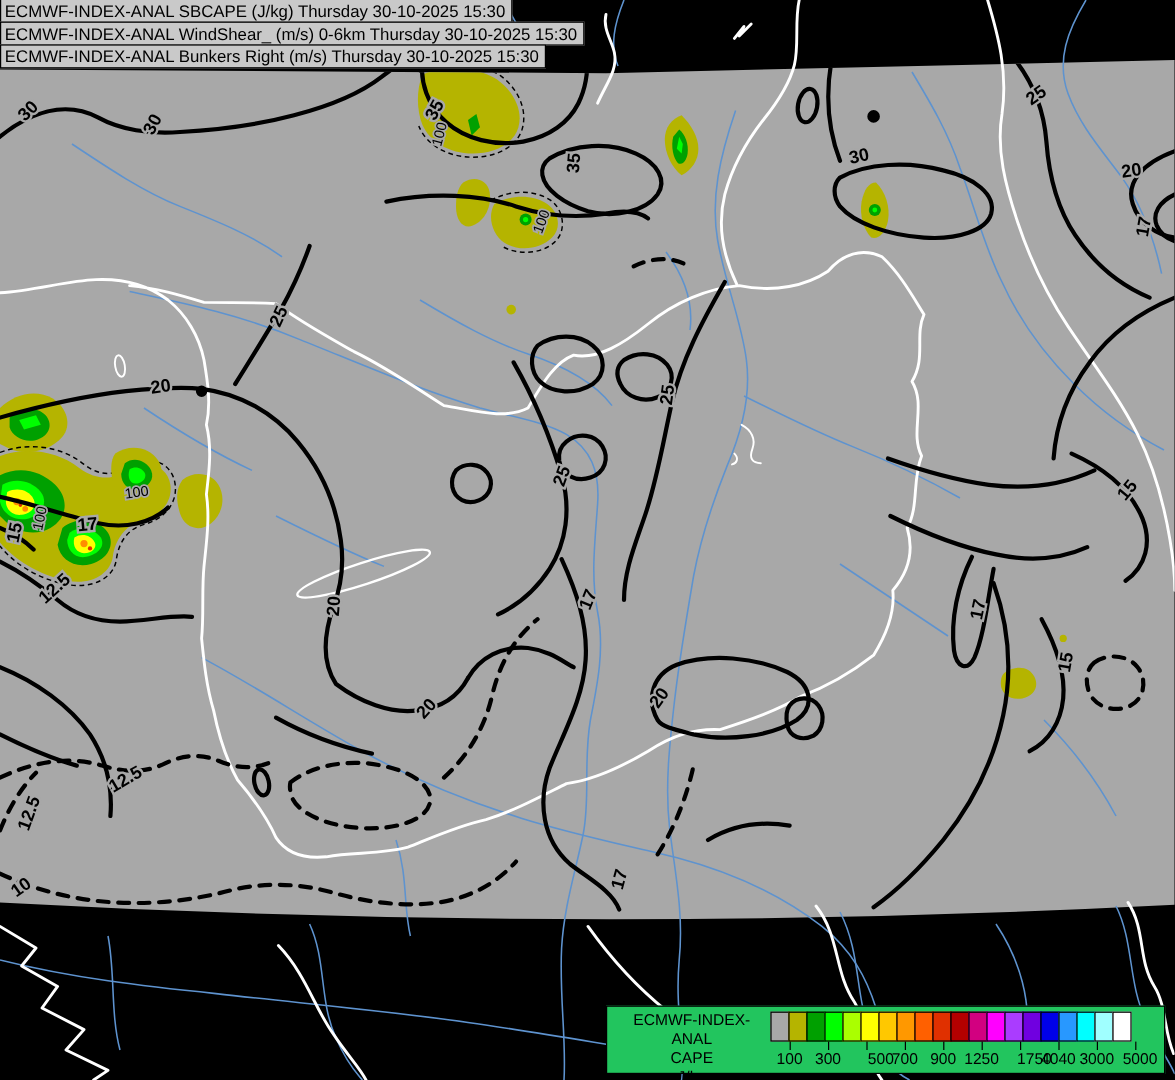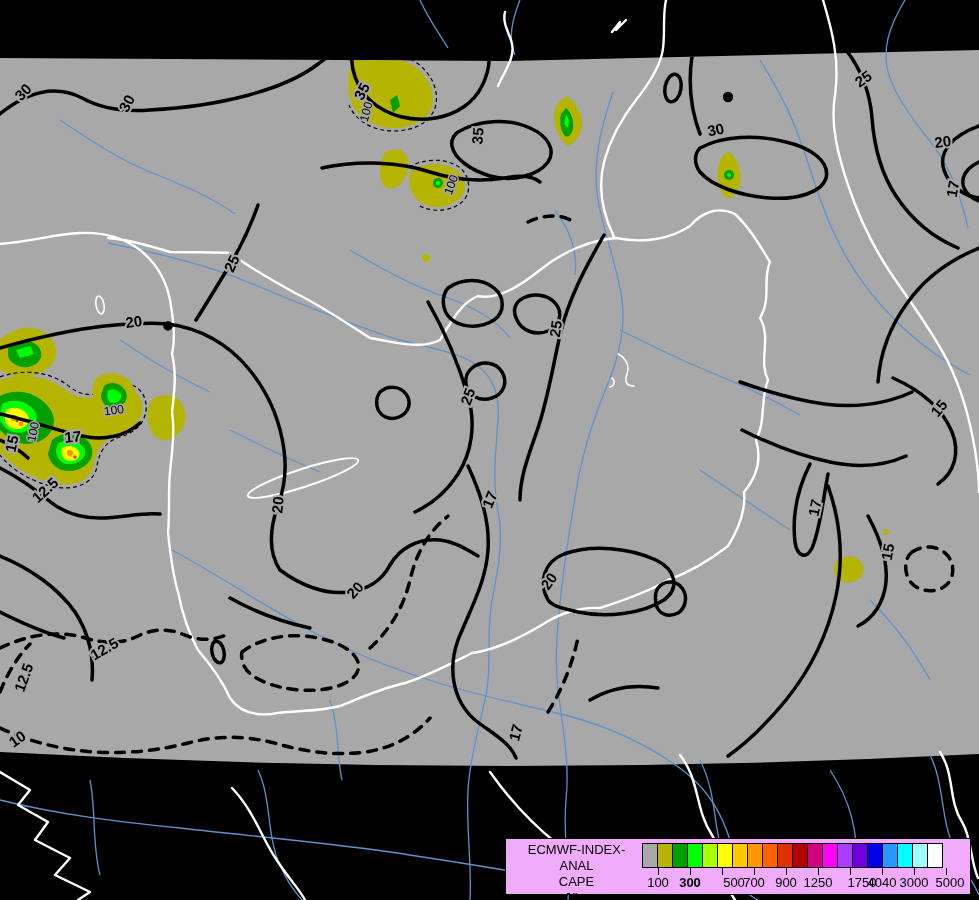--- a/index.html
+++ b/index.html
@@ -5,21 +5,21 @@
   html,body{margin:0;padding:0;background:#000;}
   .canvas{position:relative;width:979px;height:900px;background:#000;overflow:hidden;
           font-family:"Liberation Sans",sans-serif;}
   .mapsvg{position:absolute;left:0;top:0;}
   
   .hdr{position:absolute;left:0;top:0;z-index:5;}
   .hdr-line{display:block;float:left;clear:left;background:#c9c9c9;border:1px solid #000;
             margin-top:-1px;padding:1px 5px 1px 3px;font-size:14px;line-height:16px;color:#000;
             white-space:nowrap;}
   
-  .legend{position:absolute;left:505px;top:838px;width:466px;height:57px;background:#f0abfc;
+  .legend{position:absolute;left:505px;top:838px;width:466px;height:57px;background:#22c55e;
           border:1px solid #000;z-index:5;box-sizing:border-box;}
   .leg-title{position:absolute;left:8px;top:3px;width:125px;text-align:center;color:#000;
              font-size:13px;line-height:16px;}
   .leg-bar{position:absolute;left:136px;top:4px;height:25px;display:flex;}
   .leg-cell{width:16px;height:25px;border:1px solid #000;margin-left:-1px;box-sizing:border-box;}
   .leg-cell:first-child{margin-left:0;}
   .leg-tick{position:absolute;top:29px;width:1px;height:7px;background:#000;}
   .leg-lab{position:absolute;top:36px;transform:translateX(-50%);font-size:13px;color:#000;
            white-space:nowrap;}
 </style>
@@ -207,20 +207,25 @@
         <text x="105" y="650" transform="rotate(-30 105 650)" text-anchor="middle" dominant-baseline="middle" font-size="15" font-weight="bold" fill="#000" stroke="#a8a8a8" stroke-width="4" paint-order="stroke">12.5</text>
         <text x="25" y="678" transform="rotate(-70 25 678)" text-anchor="middle" dominant-baseline="middle" font-size="15" font-weight="bold" fill="#000" stroke="#a8a8a8" stroke-width="4" paint-order="stroke">12.5</text>
         <text x="18" y="740" transform="rotate(-35 18 740)" text-anchor="middle" dominant-baseline="middle" font-size="15" font-weight="bold" fill="#000" stroke="#a8a8a8" stroke-width="4" paint-order="stroke">10</text>
         <text x="34" y="432" transform="rotate(-78 34 432)" text-anchor="middle" dominant-baseline="middle" font-size="12" font-weight="normal" fill="#000" stroke="#a8a8a8" stroke-width="3" paint-order="stroke">100</text>
         <text x="114" y="411" transform="rotate(-8 114 411)" text-anchor="middle" dominant-baseline="middle" font-size="12" font-weight="normal" fill="#000" stroke="#a8a8a8" stroke-width="3" paint-order="stroke">100</text>
         <text x="367" y="112" transform="rotate(-75 367 112)" text-anchor="middle" dominant-baseline="middle" font-size="12" font-weight="normal" fill="#000" stroke="#a8a8a8" stroke-width="3" paint-order="stroke">100</text>
         <text x="452" y="185" transform="rotate(-70 452 185)" text-anchor="middle" dominant-baseline="middle" font-size="12" font-weight="normal" fill="#000" stroke="#a8a8a8" stroke-width="3" paint-order="stroke">100</text>
       </g>
 </svg>
 
+<div class="hdr">
+  <span class="hdr-line">ECMWF-INDEX-ANAL SBCAPE (J/kg) Thursday 30-10-2025 15:30</span>
+  <span class="hdr-line">ECMWF-INDEX-ANAL WindShear_ (m/s) 0-6km Thursday 30-10-2025 15:30</span>
+  <span class="hdr-line">ECMWF-INDEX-ANAL Bunkers Right (m/s) Thursday 30-10-2025 15:30</span>
+</div>
 
 <div class="legend">
   <div class="leg-title">
     <div>ECMWF-INDEX-ANAL</div>
     <div>CAPE</div>
     <div>J/kg</div>
   </div>
   <div class="leg-bar" id="legBar">
         <div class="leg-cell" style="background: rgb(168, 168, 168);"></div>
         <div class="leg-cell" style="background: rgb(181, 180, 0);"></div>
@@ -240,21 +245,21 @@
         <div class="leg-cell" style="background: rgb(0, 0, 232);"></div>
         <div class="leg-cell" style="background: rgb(40, 152, 255);"></div>
         <div class="leg-cell" style="background: rgb(0, 255, 255);"></div>
         <div class="leg-cell" style="background: rgb(160, 255, 255);"></div>
         <div class="leg-cell" style="background: rgb(255, 255, 255);"></div>
       </div>
   <div id="legTicks">
         <div class="leg-tick" style="left: 152px;"></div>
         <div class="leg-lab" style="left: 152px;">100</div>
         <div class="leg-tick" style="left: 184px;"></div>
-        <div class="leg-lab" style="left: 184px; font-weight: bold;">300</div>
+        <div class="leg-lab" style="left: 184px;">300</div>
         <div class="leg-tick" style="left: 216px;"></div>
         <div class="leg-lab" style="left: 228px;">500</div>
         <div class="leg-tick" style="left: 248px;"></div>
         <div class="leg-lab" style="left: 248px;">700</div>
         <div class="leg-tick" style="left: 280px;"></div>
         <div class="leg-lab" style="left: 280px; text-align: right;">900</div>
         <div class="leg-tick" style="left: 312px;"></div>
         <div class="leg-lab" style="left: 312px;">1250</div>
         <div class="leg-tick" style="left: 344px;"></div>
         <div class="leg-lab" style="left: 356px;">1750</div>

